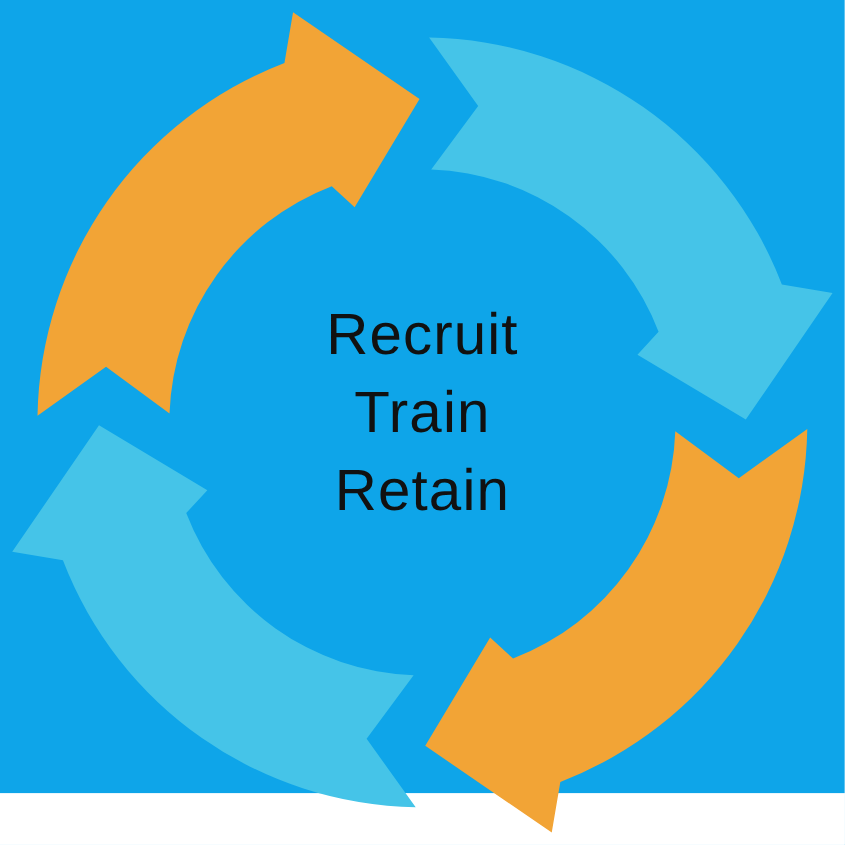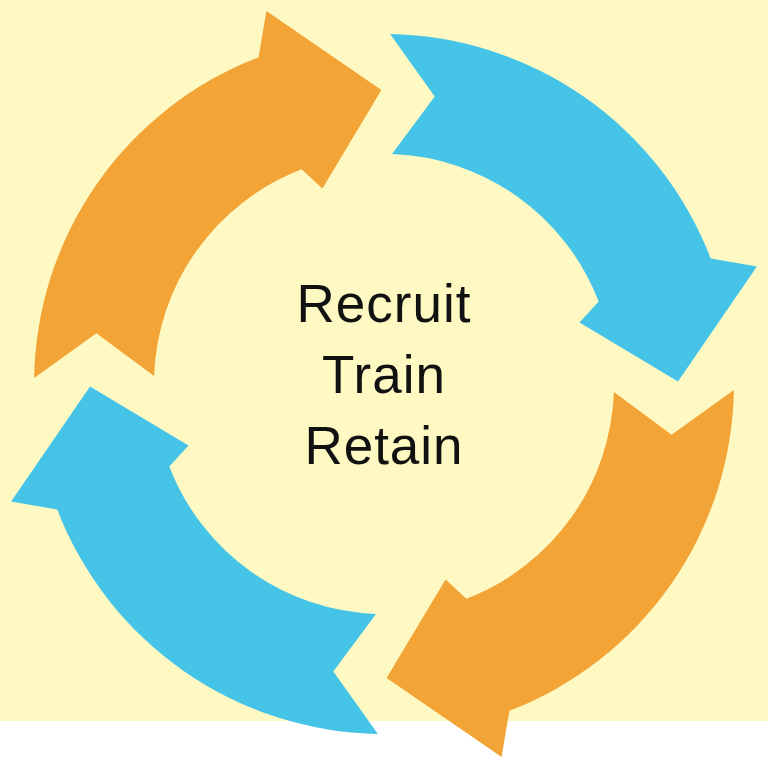--- a/index.html
+++ b/index.html
@@ -7,21 +7,21 @@
     padding: 0;
     width: 768px;
     height: 768px;
     background: #ffffff;
     overflow: hidden;
   }
   .stage {
     position: relative;
     width: 768px;
     height: 721px;
-    background: #fef9c3;
+    background: #0ea5e9;
   }
   svg.cycle {
     display: block;
     width: 768px;
     height: 768px;
   }
   text.center-line {
     font-family: "Liberation Sans", "DejaVu Sans", sans-serif;
     font-size: 53px;
     letter-spacing: 1px;

